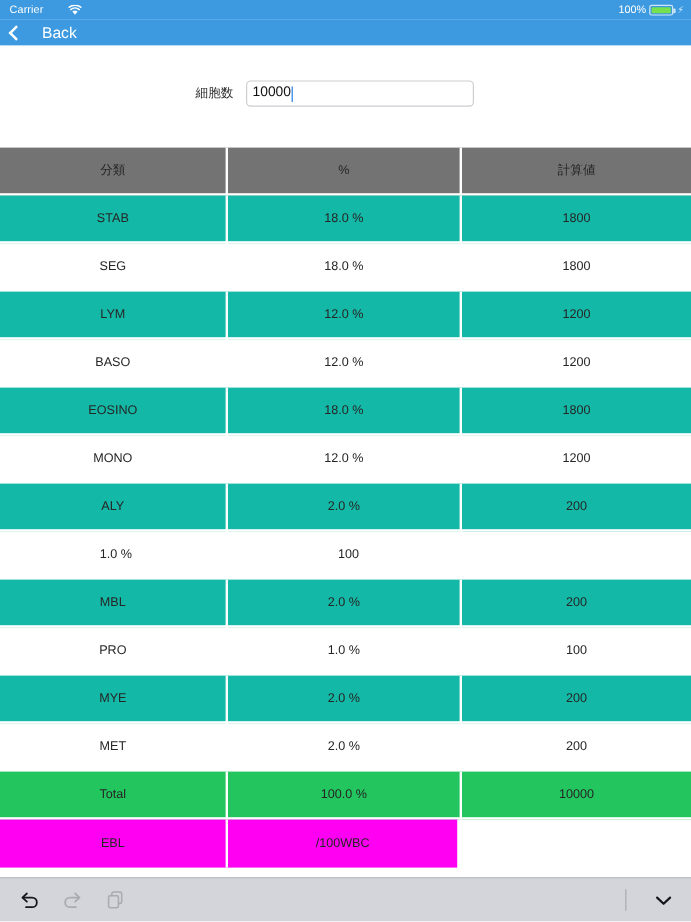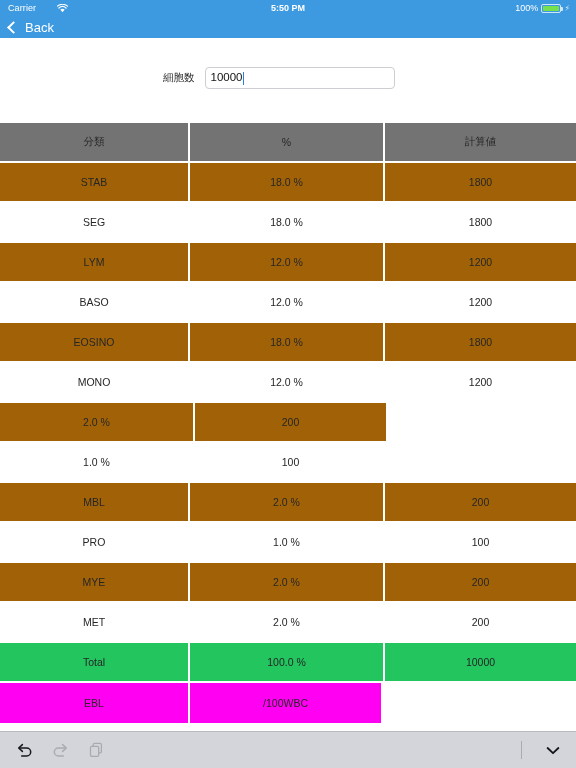--- a/index.html
+++ b/index.html
@@ -89,21 +89,21 @@
     position: absolute;
     top: 16px; left: 0;
     width: 576px; height: 22px;
     background: #3d9ae0;
     display: flex;
     align-items: center;
   }
   .back-btn {
     display: flex;
     align-items: center;
-    gap: 10px;
+    gap: 20px;
     color: #ffffff;
     font-size: 13px;
     margin-left: 7px;
     cursor: pointer;
     height: 100%;
     padding-right: 6px;
   }
   .chev-left {
     display: inline-block;
     width: 8px; height: 13px;
@@ -192,21 +192,21 @@
     border-right: 2px solid #ffffff;
     border-bottom: 2px solid #ffffff;
     overflow: hidden;
     white-space: nowrap;
   }
   .c1 { width: 190px; }
   .c2 { width: 195px; }
   .c3 { width: 191px; border-right: none; }
 
   .row-header .tcell { background: #737373; }
-  .row-alt .tcell    { background: #a16207; }
+  .row-alt .tcell    { background: #14b8a6; }
   .row-plain .tcell  { background: #ffffff; }
   .row-total .tcell  { background: #22c55e; }
   .row-ebl .tcell    { background: #ff00f2; }
   .row-ebl { height: 40px; }
   .row-ebl .tcell { border-bottom: none; }
 
   
   .toolbar {
     position: absolute;
     bottom: 0; left: 0;
@@ -260,21 +260,20 @@
     <div class="sb-left">
       <span class="sb-carrier">Carrier</span>
       <span class="wifi-icon">
         <svg width="11" height="9" viewBox="0 0 11 9">
           <path d="M5.5 8.2 L3.3 5.6 a3.4 3.4 0 0 1 4.4 0 Z" fill="#ffffff"></path>
           <path d="M1.9 4.0 a5.6 5.6 0 0 1 7.2 0" stroke="#ffffff" stroke-width="1.2" fill="none" stroke-linecap="round"></path>
           <path d="M0.4 2.1 a8.2 8.2 0 0 1 10.2 0" stroke="#ffffff" stroke-width="1.2" fill="none" stroke-linecap="round"></path>
         </svg>
       </span>
     </div>
-    <div class="sb-center">5:50 PM</div>
     <div class="sb-right">
       <span>100%</span>
       <span class="battery">
         <span class="battery-fill"></span>
       </span>
       <span class="bolt">⚡</span>
     </div>
   </div>
 
   <div class="navbar">
@@ -326,20 +325,21 @@
         <div class="tcell c1">EOSINO</div>
         <div class="tcell c2">18.0 %</div>
         <div class="tcell c3">1800</div>
       </div>
       <div class="trow row-plain">
         <div class="tcell c1">MONO</div>
         <div class="tcell c2">12.0 %</div>
         <div class="tcell c3">1200</div>
       </div>
       <div class="trow row-alt">
+        <div class="tcell c1">ALY</div>
         <div class="tcell c2">2.0 %</div>
         <div class="tcell c3">200</div>
       </div>
       <div class="trow row-plain">
         <div class="tcell c2">1.0 %</div>
         <div class="tcell c3">100</div>
       </div>
       <div class="trow row-alt">
         <div class="tcell c1">MBL</div>
         <div class="tcell c2">2.0 %</div>

